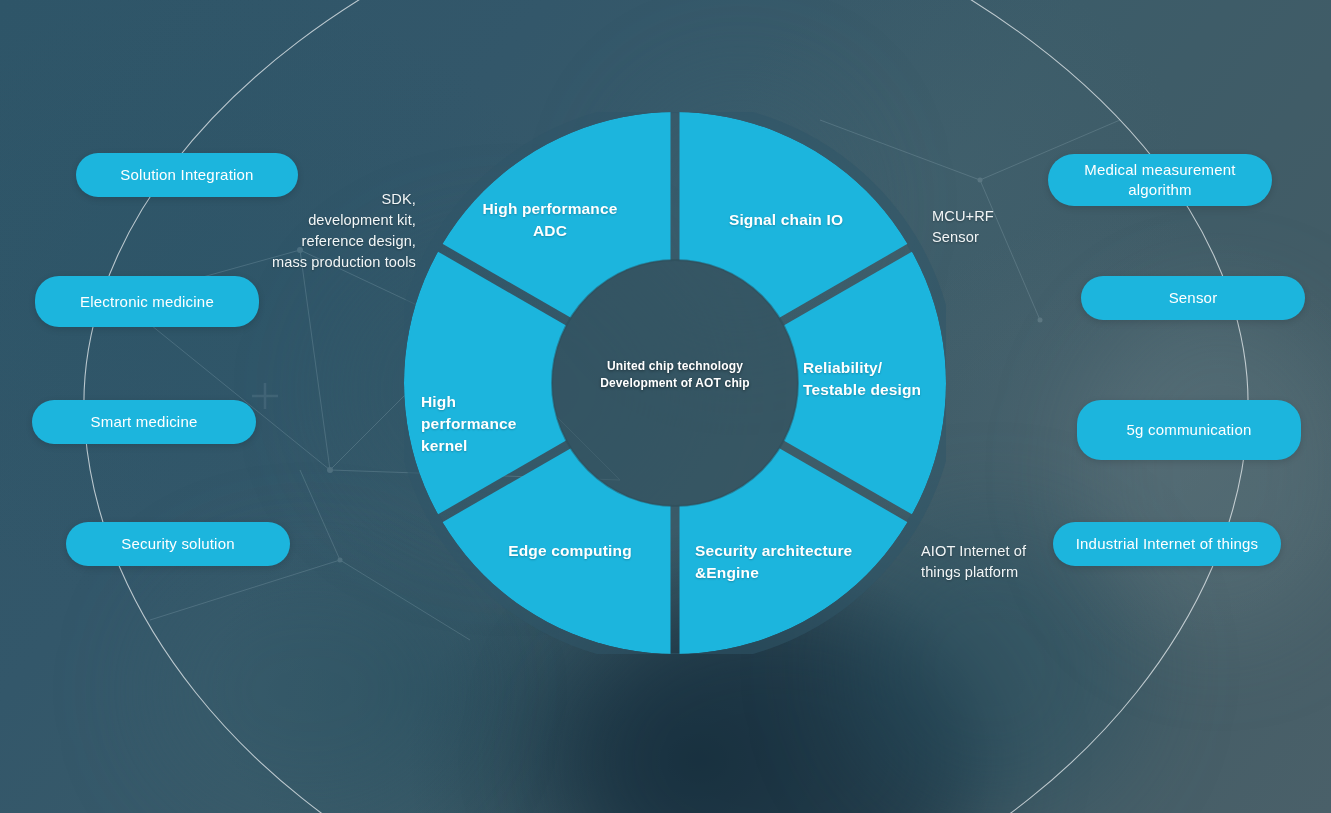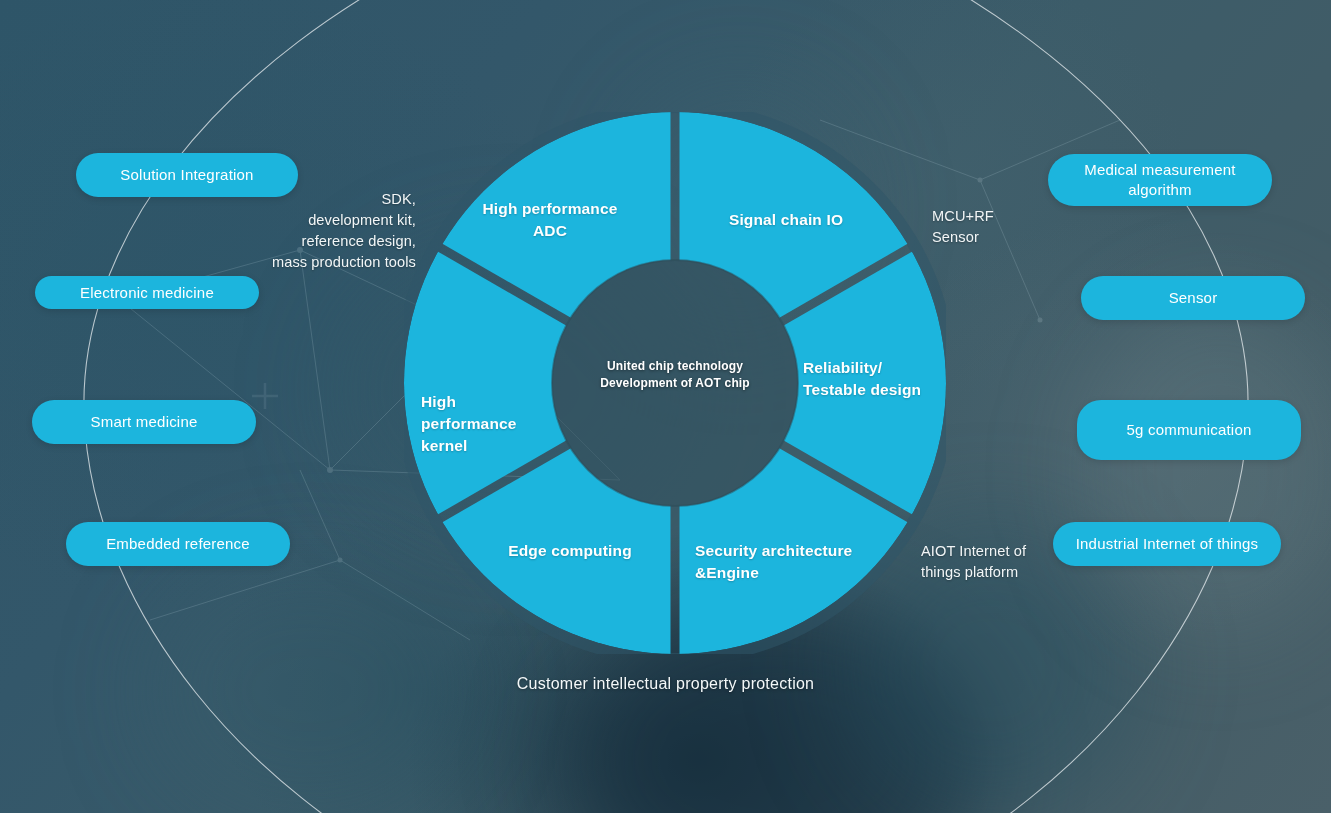--- a/index.html
+++ b/index.html
@@ -170,28 +170,28 @@
   </div>
 
   <div class="center-label">
     <span>United chip technology</span><br>
     <span>Development of AOT chip</span>
   </div>
 
   <div class="pill" style="left:76px;  top:153px; width:222px; height:44px;">
     <span>Solution Integration</span>
   </div>
-  <div class="pill" style="left:35px;  top:276px; width:224px; height:33px;">
+  <div class="pill" style="left:35px;  top:276px; width:224px; height:51px;">
     <span>Electronic medicine</span>
   </div>
   <div class="pill" style="left:32px;  top:400px; width:224px; height:44px;">
     <span>Smart medicine</span>
   </div>
   <div class="pill" style="left:66px;  top:522px; width:224px; height:44px;">
-    <span>Embedded reference</span>
+    <span>Security solution</span>
   </div>
 
   <div class="pill" style="left:1048px; top:154px; width:224px; height:52px; border-radius:26px;">
     <span>Medical measurement algorithm</span>
   </div>
   <div class="pill" style="left:1081px; top:276px; width:224px; height:44px;">
     <span>Sensor</span>
   </div>
   <div class="pill" style="left:1077px; top:400px; width:224px; height:60px;">
     <span>5g communication</span>
@@ -211,15 +211,14 @@
     <span>MCU+RF</span><br>
     <span>Sensor</span>
   </div>
 
 
   <div class="note l" style="left:921px; top:541px; width:170px;">
     <span>AIOT Internet of</span><br>
     <span>things platform</span>
   </div>
 
-  <div id="caption">Customer intellectual property protection</div>
 
 </div>
 
 </body></html>

